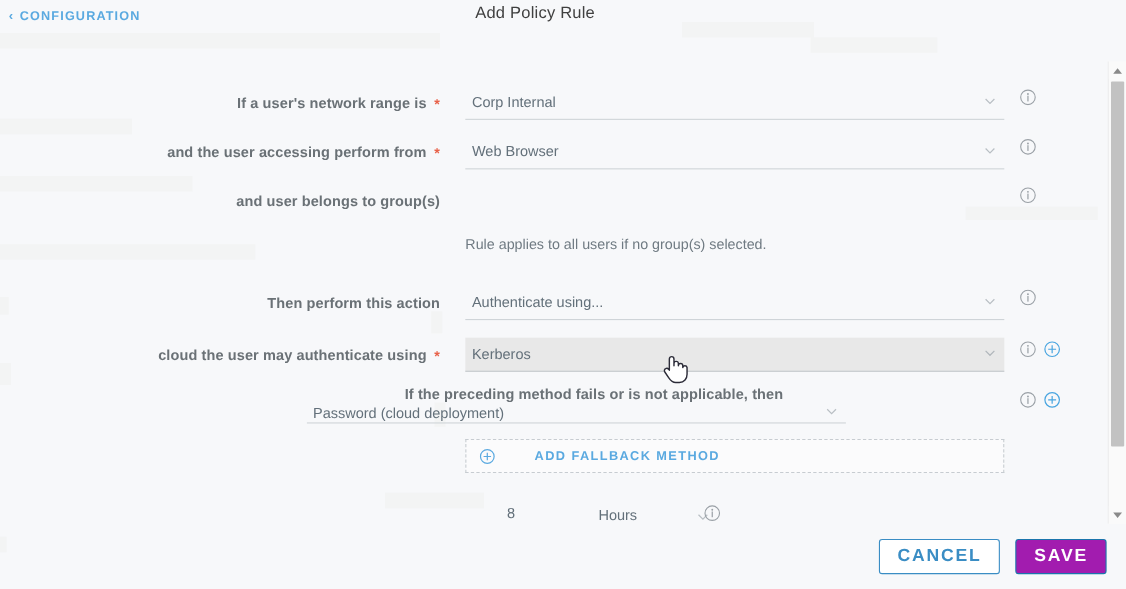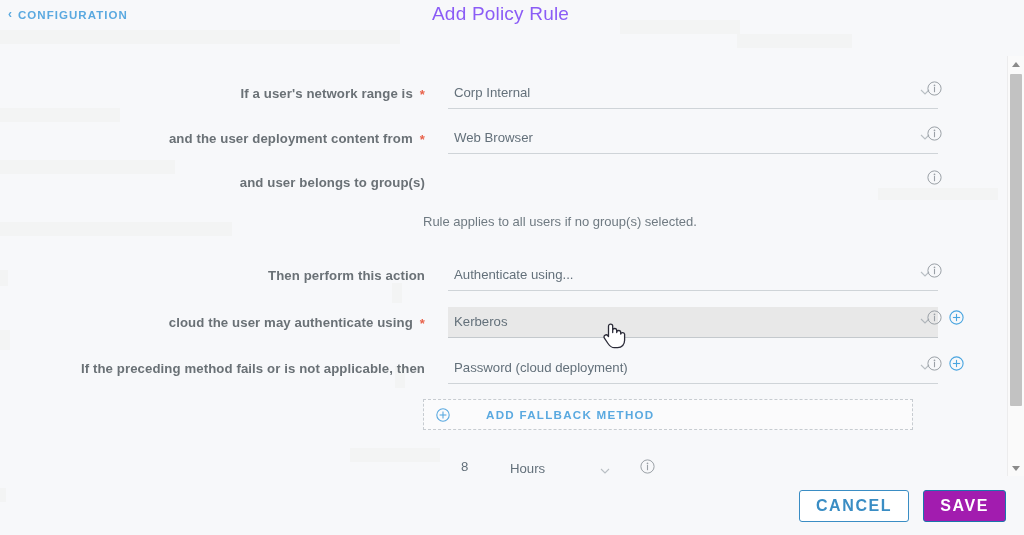--- a/index.html
+++ b/index.html
@@ -43,22 +43,22 @@
     line-height: 1;
     font-weight: 700;
     transform: translateY(-1px);
   }
 
   
   .title {
     position: absolute;
     left: 432px;
     top: 3px;
-    font-size: 19px;
-    color: #8b5cf6;
+    font-size: 15px;
+    color: #404040;
     font-weight: 400;
     letter-spacing: .2px;
   }
 
   
   .scrollarea {
     position: absolute;
     left: 0;
     top: 56px;
     width: 1024px;
@@ -76,21 +76,20 @@
   }
   .label {
     width: 400px;
     text-align: right;
     font-size: 13.2px;
     font-weight: 700;
     color: #6a7176;
     padding-right: 0;
     white-space: nowrap;
     letter-spacing: .1px;
-    margin-left: 25px;
   }
   .req {
     color: #e8624a;
     font-size: 13px;
     margin-left: 7px;
     font-weight: 700;
     vertical-align: top;
     position: relative;
     top: 1px;
   }
@@ -326,21 +325,21 @@
       <span class="val">Corp Internal</span>
       <span class="chevdown">
           <svg viewBox="0 0 10 10">
             <path d="M1 3 L5 7 L9 3" stroke="#b9bfc4" stroke-width="1.1" fill="none"></path>
           </svg>
         </span>
     </div>
   </div>
 
   <div class="row" style="top:65px;">
-    <div class="label"><span>and the user deployment content from</span><span class="req">*</span></div>
+    <div class="label"><span>and the user accessing perform from</span><span class="req">*</span></div>
     <div class="field">
       <span class="val">Web Browser</span>
       <span class="chevdown">
           <svg viewBox="0 0 10 10">
             <path d="M1 3 L5 7 L9 3" stroke="#b9bfc4" stroke-width="1.1" fill="none"></path>
           </svg>
         </span>
     </div>
   </div>
 
@@ -367,21 +366,21 @@
     <div class="field hover">
       <span class="val">Kerberos</span>
       <span class="chevdown">
           <svg viewBox="0 0 10 10">
             <path d="M1 3 L5 7 L9 3" stroke="#b0b6bb" stroke-width="1.1" fill="none"></path>
           </svg>
         </span>
     </div>
   </div>
 
-  <div class="row" style="top:295px;">
+  <div class="row" style="top:295px;flex-direction:column;">
     <div class="label"><span>If the preceding method fails or is not applicable, then</span></div>
     <div class="field">
       <span class="val">Password (cloud deployment)</span>
       <span class="chevdown">
           <svg viewBox="0 0 10 10">
             <path d="M1 3 L5 7 L9 3" stroke="#b9bfc4" stroke-width="1.1" fill="none"></path>
           </svg>
         </span>
     </div>
   </div>
@@ -391,21 +390,21 @@
       <svg viewBox="0 0 14 14">
           <circle cx="7" cy="7" r="6.2" stroke="#5aa9e0" stroke-width="1.1" fill="none"></circle>
           <line x1="7" y1="3.6" x2="7" y2="10.4" stroke="#5aa9e0" stroke-width="1.1"></line>
           <line x1="3.6" y1="7" x2="10.4" y2="7" stroke="#5aa9e0" stroke-width="1.1"></line>
         </svg>
     </span>
     <span class="lbl">ADD FALLBACK METHOD</span>
   </div>
 
   <div class="numval" style="left:461px;top:403px;">8</div>
-  <div class="unitwrap" style="left:510px;top:402px;width:100px;height:20px;text-align:center;">
+  <div class="unitwrap" style="left:544px;top:402px;width:100px;height:20px;text-align:center;">
     <span class="u">Hours</span>
     <span style="position:absolute;right:0;top:4px;width:10px;height:10px;"><svg viewBox="0 0 10 10">
           <path d="M1 3 L5 7 L9 3" stroke="#b9bfc4" stroke-width="1.1" fill="none"></path>
         </svg></span>
   </div>
 
   <div class="infoicon" style="left:927px;top:25px;"><svg viewBox="0 0 15 15">
         <circle cx="7.5" cy="7.5" r="6.6" stroke="#9aa0a6" stroke-width="1" fill="none"></circle>
         <circle cx="7.5" cy="4.4" r=".85" fill="#9aa0a6"></circle>
         <rect x="6.95" y="6" width="1.1" height="5.2" fill="#9aa0a6"></rect>

